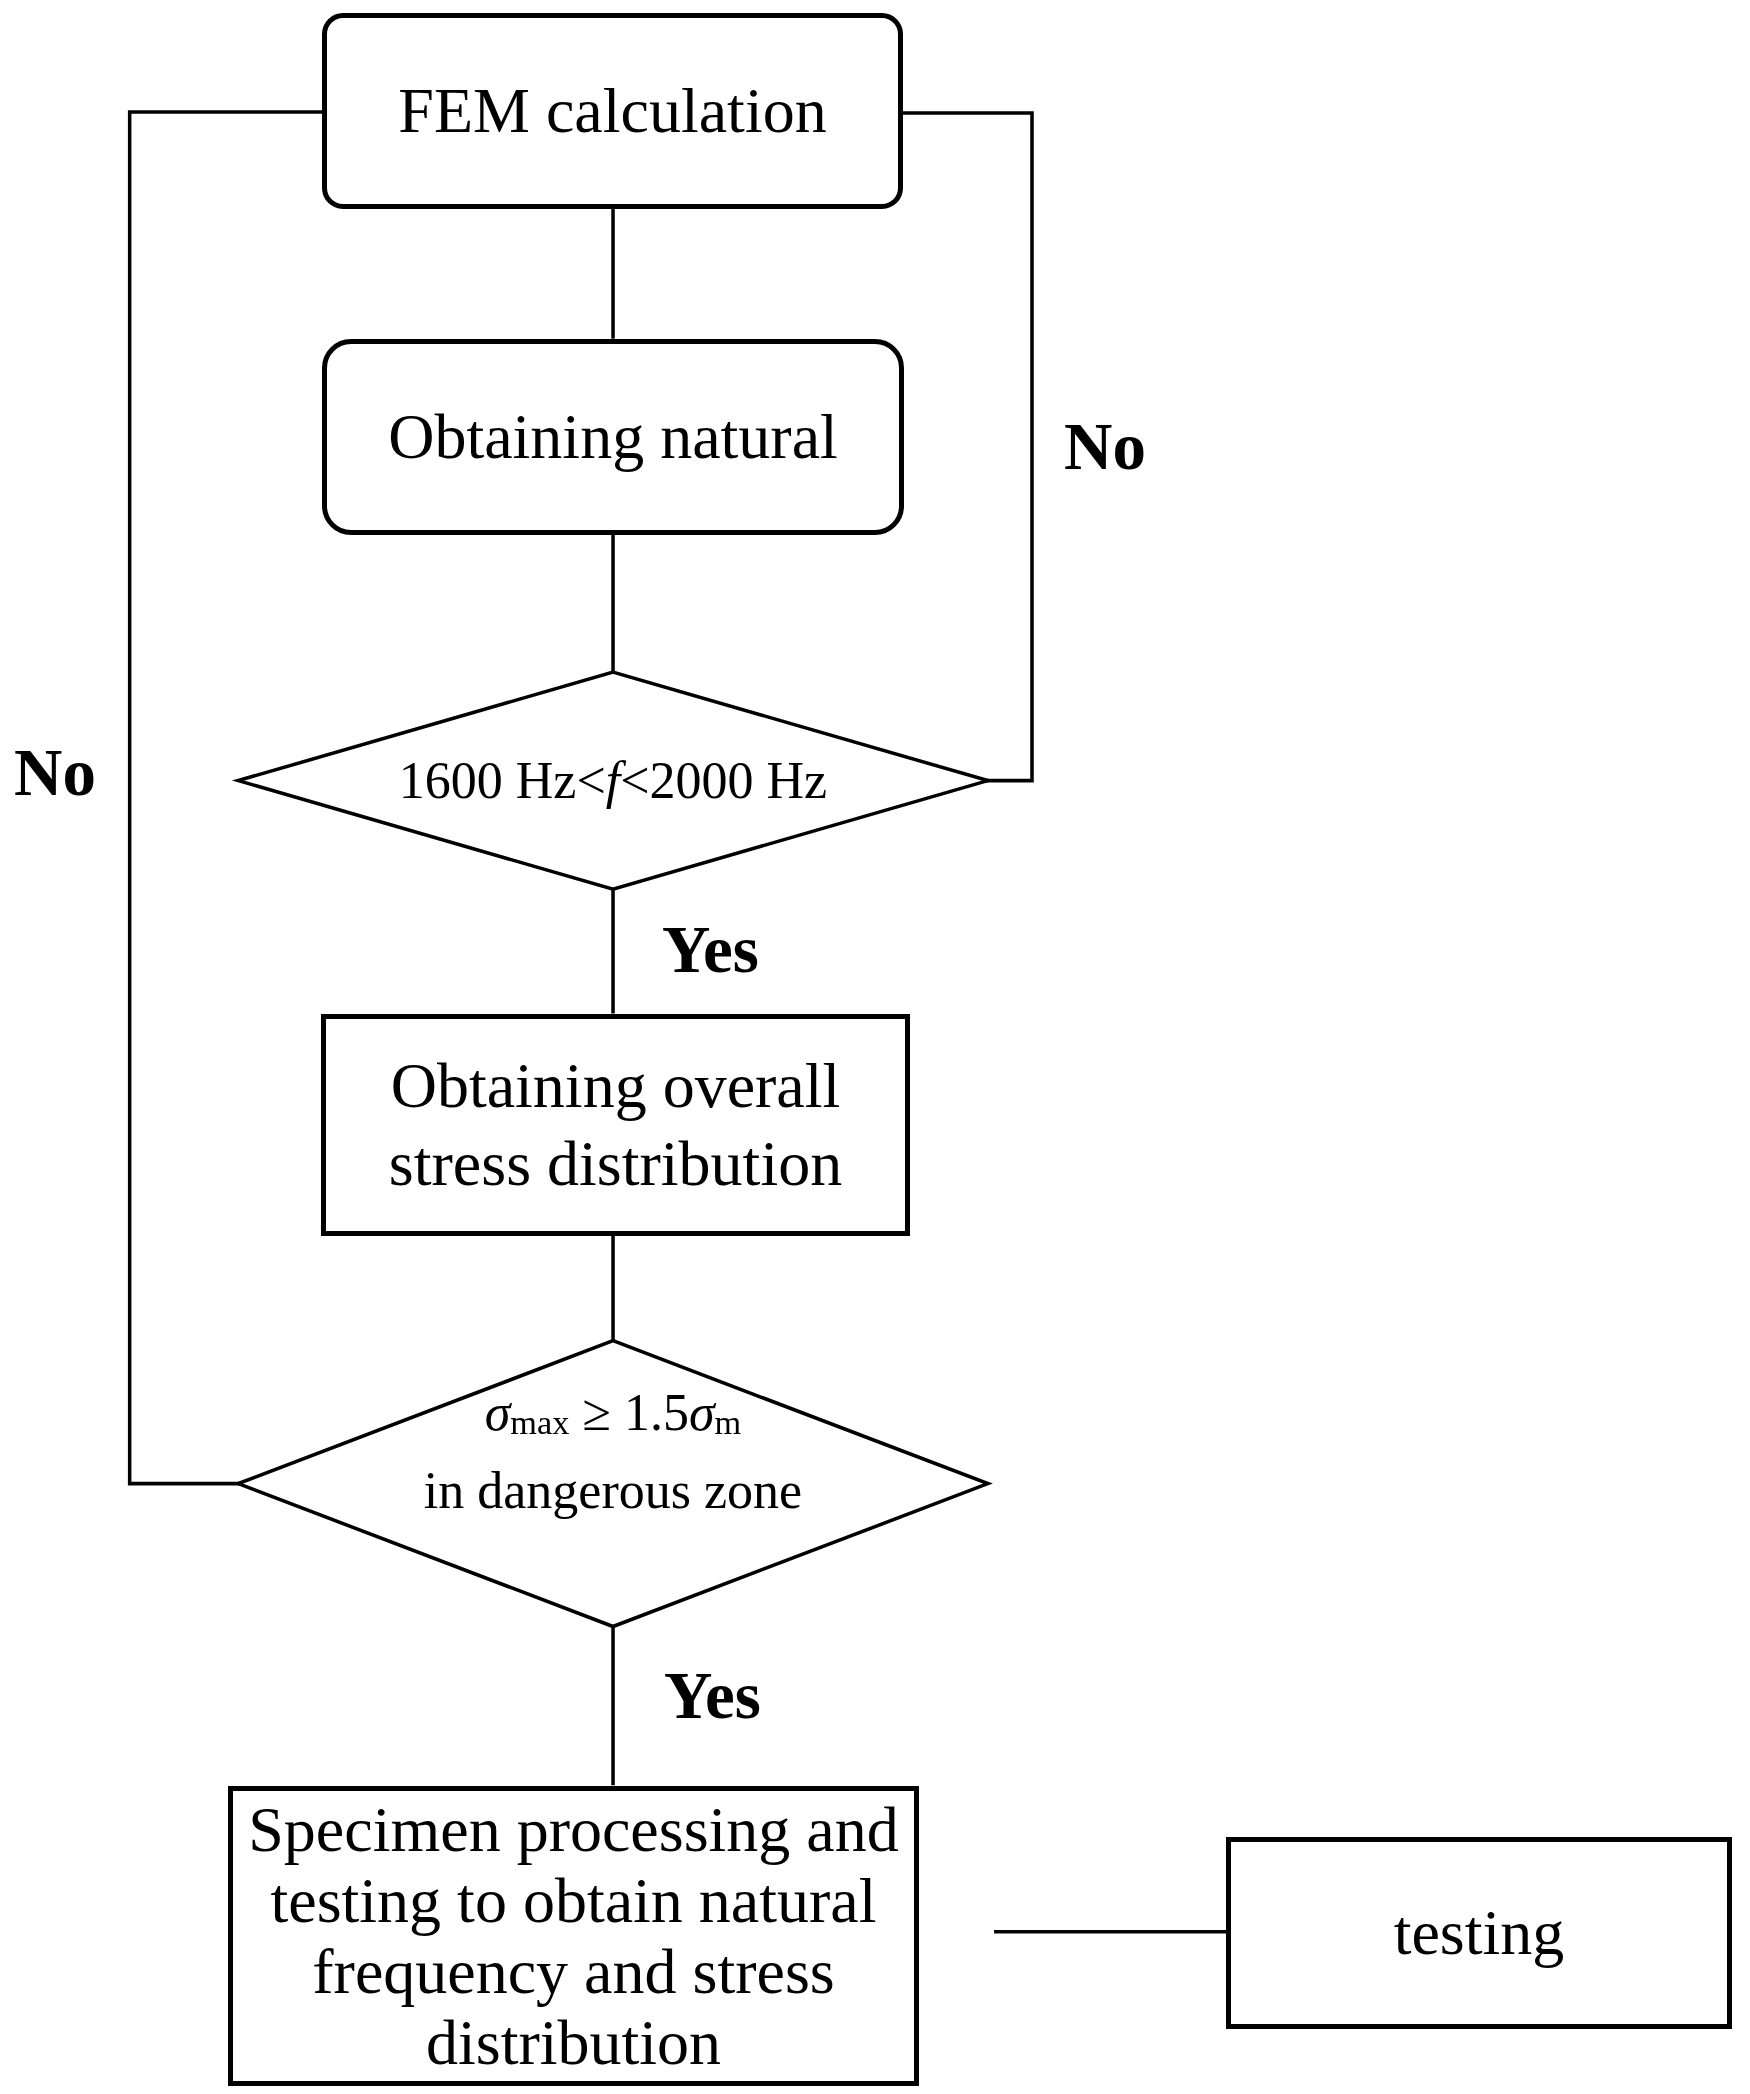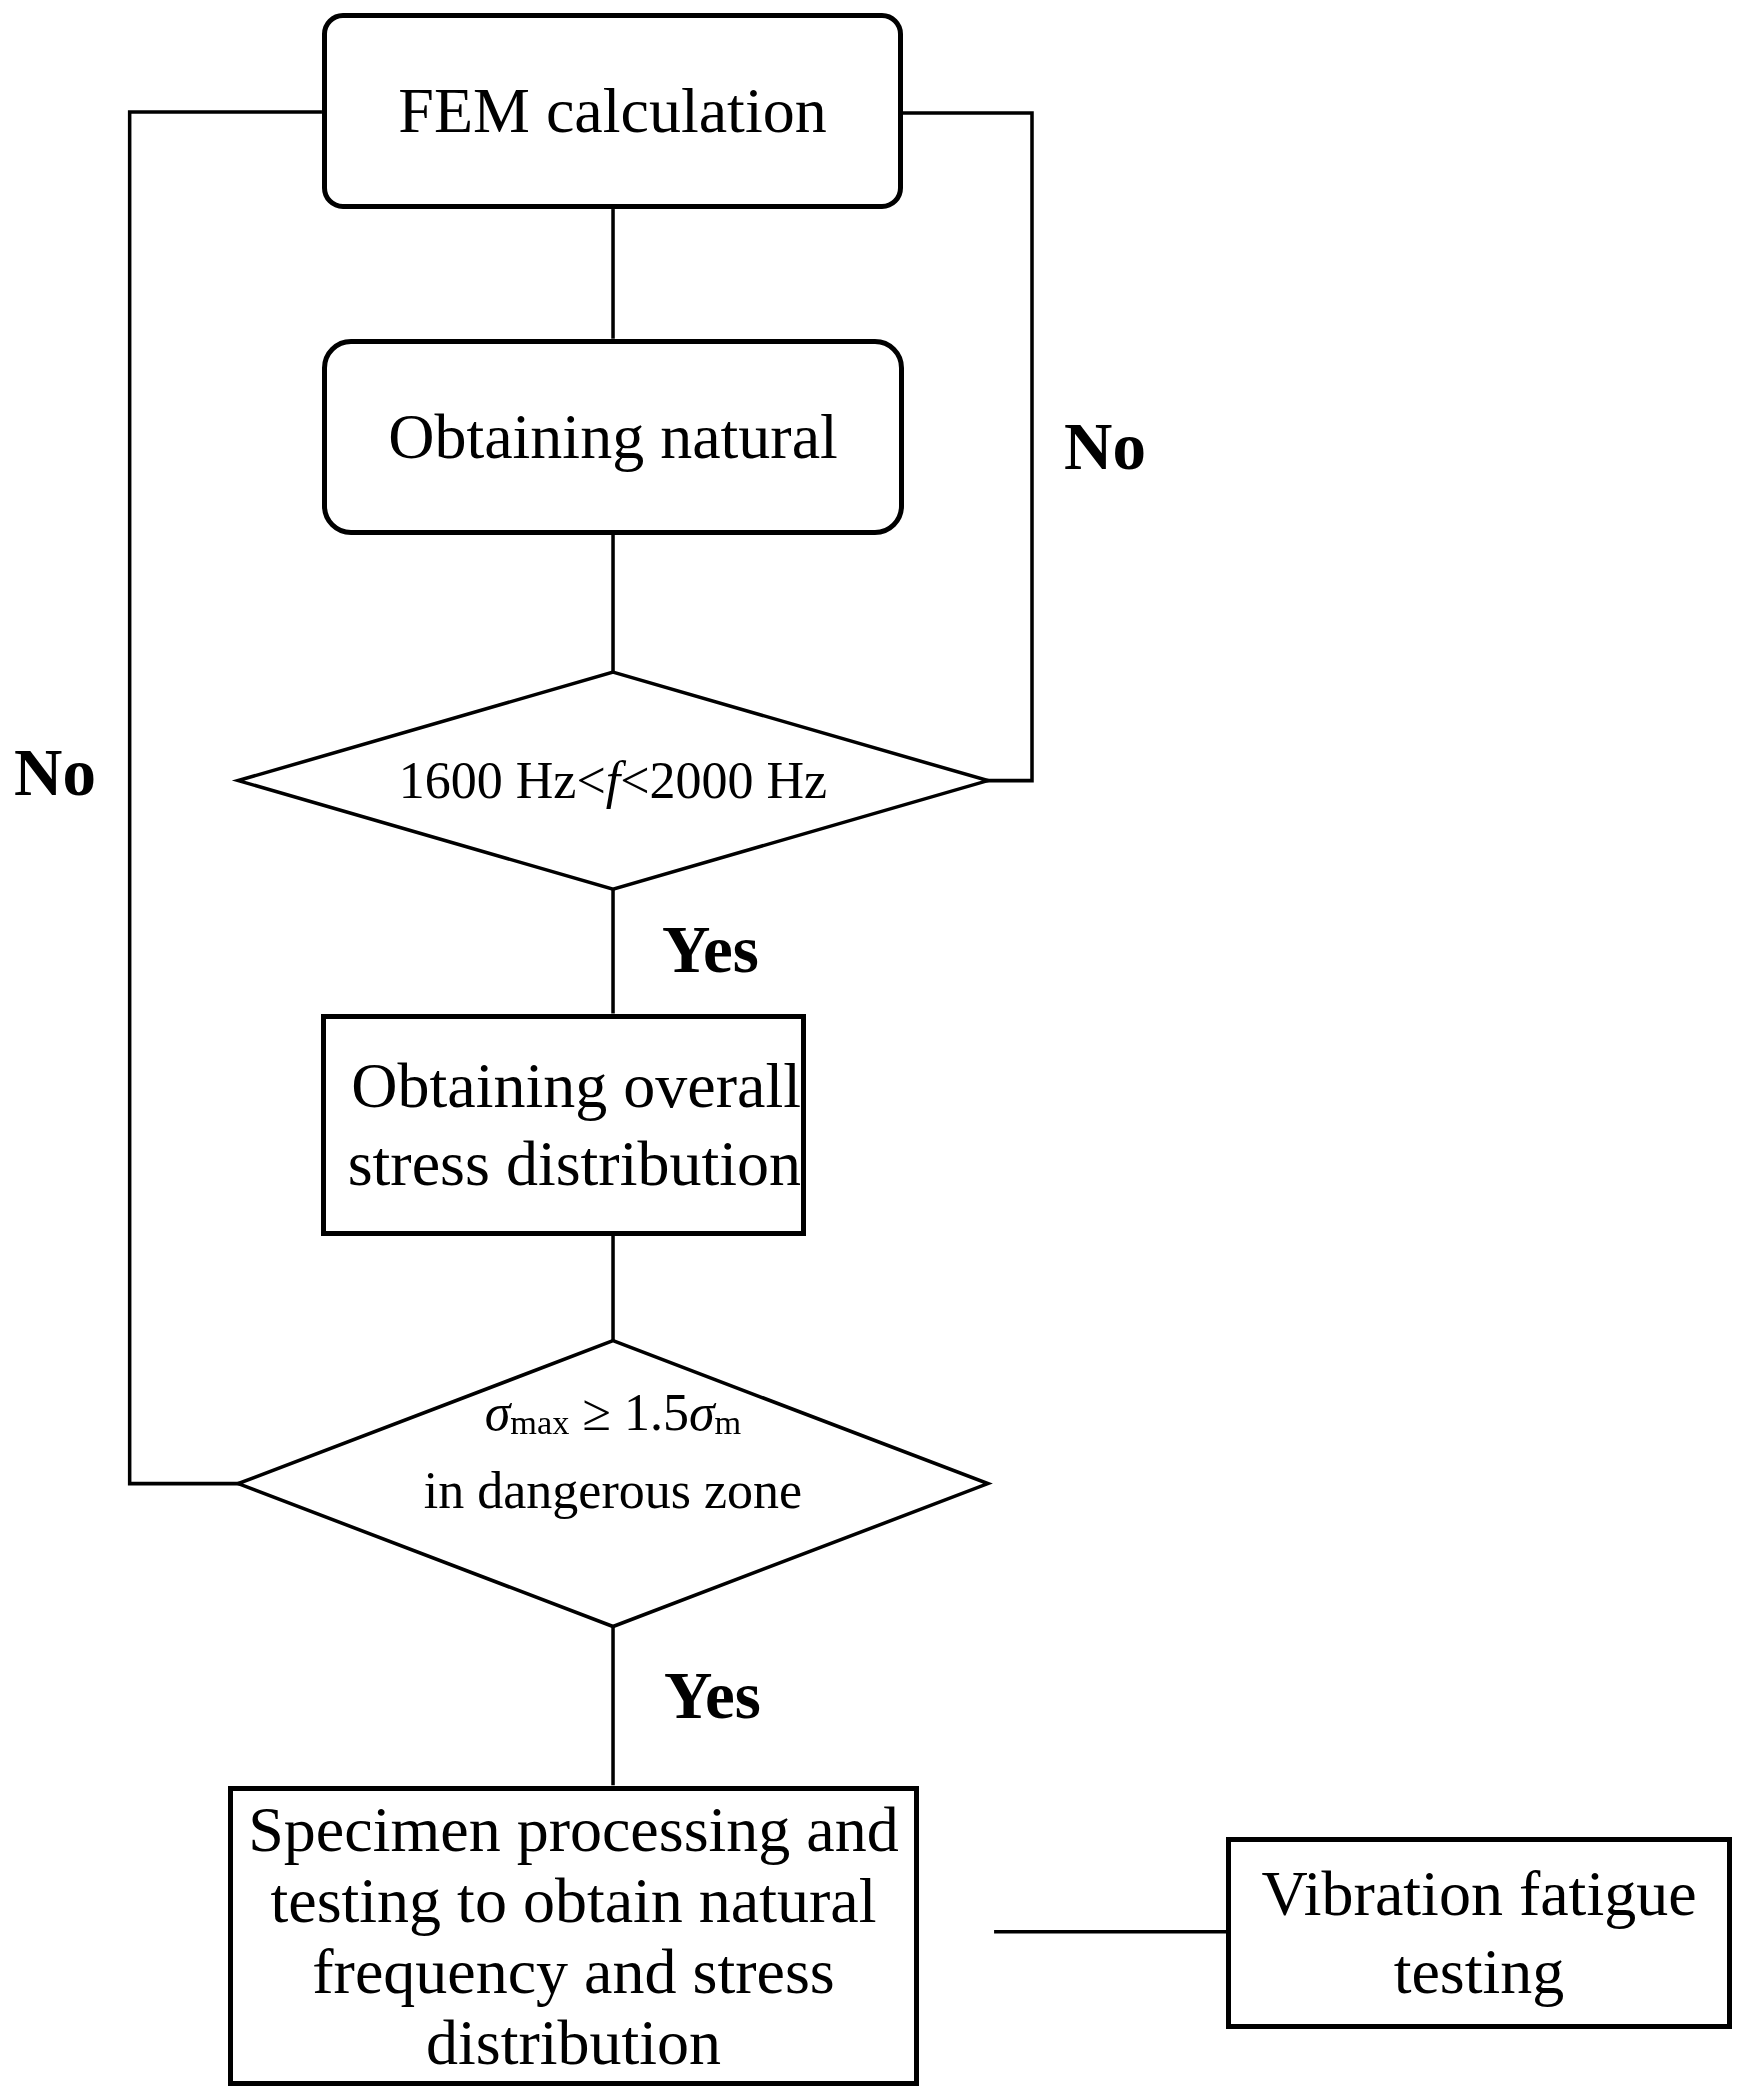--- a/index.html
+++ b/index.html
@@ -25,21 +25,21 @@
     display: flex;
     flex-direction: column;
     align-items: center;
     justify-content: center;
     text-align: center;
     font-size: 64px;
     line-height: 78px;
   }
   .node-fem        { left: 322px;  top: 13.2px;   width: 581px; height: 196px; border-radius: 21px; }
   .node-natural    { left: 322px;  top: 339px;  width: 582px; height: 196px; border-radius: 29px; }
-  .node-stress     { left: 321px;  top: 1014px; width: 485px; height: 222px; align-items: flex-end; }
+  .node-stress     { left: 321px;  top: 1014px; width: 589px; height: 222px; }
   .node-specimen   { left: 228px;  top: 1786px; width: 691px; height: 300px; line-height: 71px; }
   .node-vibration  { left: 1226px; top: 1837px; width: 506px; height: 192px; }
   .diamond-label {
     position: absolute;
     display: flex;
     flex-direction: column;
     align-items: center;
     justify-content: center;
     text-align: left;
     font-size: 52px;
@@ -106,21 +106,20 @@
   </div>
 
   <div class="node node-specimen">
     <div>Specimen processing and</div>
     <div>testing to obtain natural</div>
     <div>frequency and stress</div>
     <div>distribution</div>
   </div>
 
   <div class="node node-vibration">
-    <div>Vibration fatigue</div>
     <div>testing</div>
   </div>
 
   <div class="diamond-label d1-label">
     <div>
       <span>1600 Hz&lt;</span><span class="var">f</span><span>&lt;2000 Hz</span>
     </div>
   </div>
 
   <div class="diamond-label d2-label">

